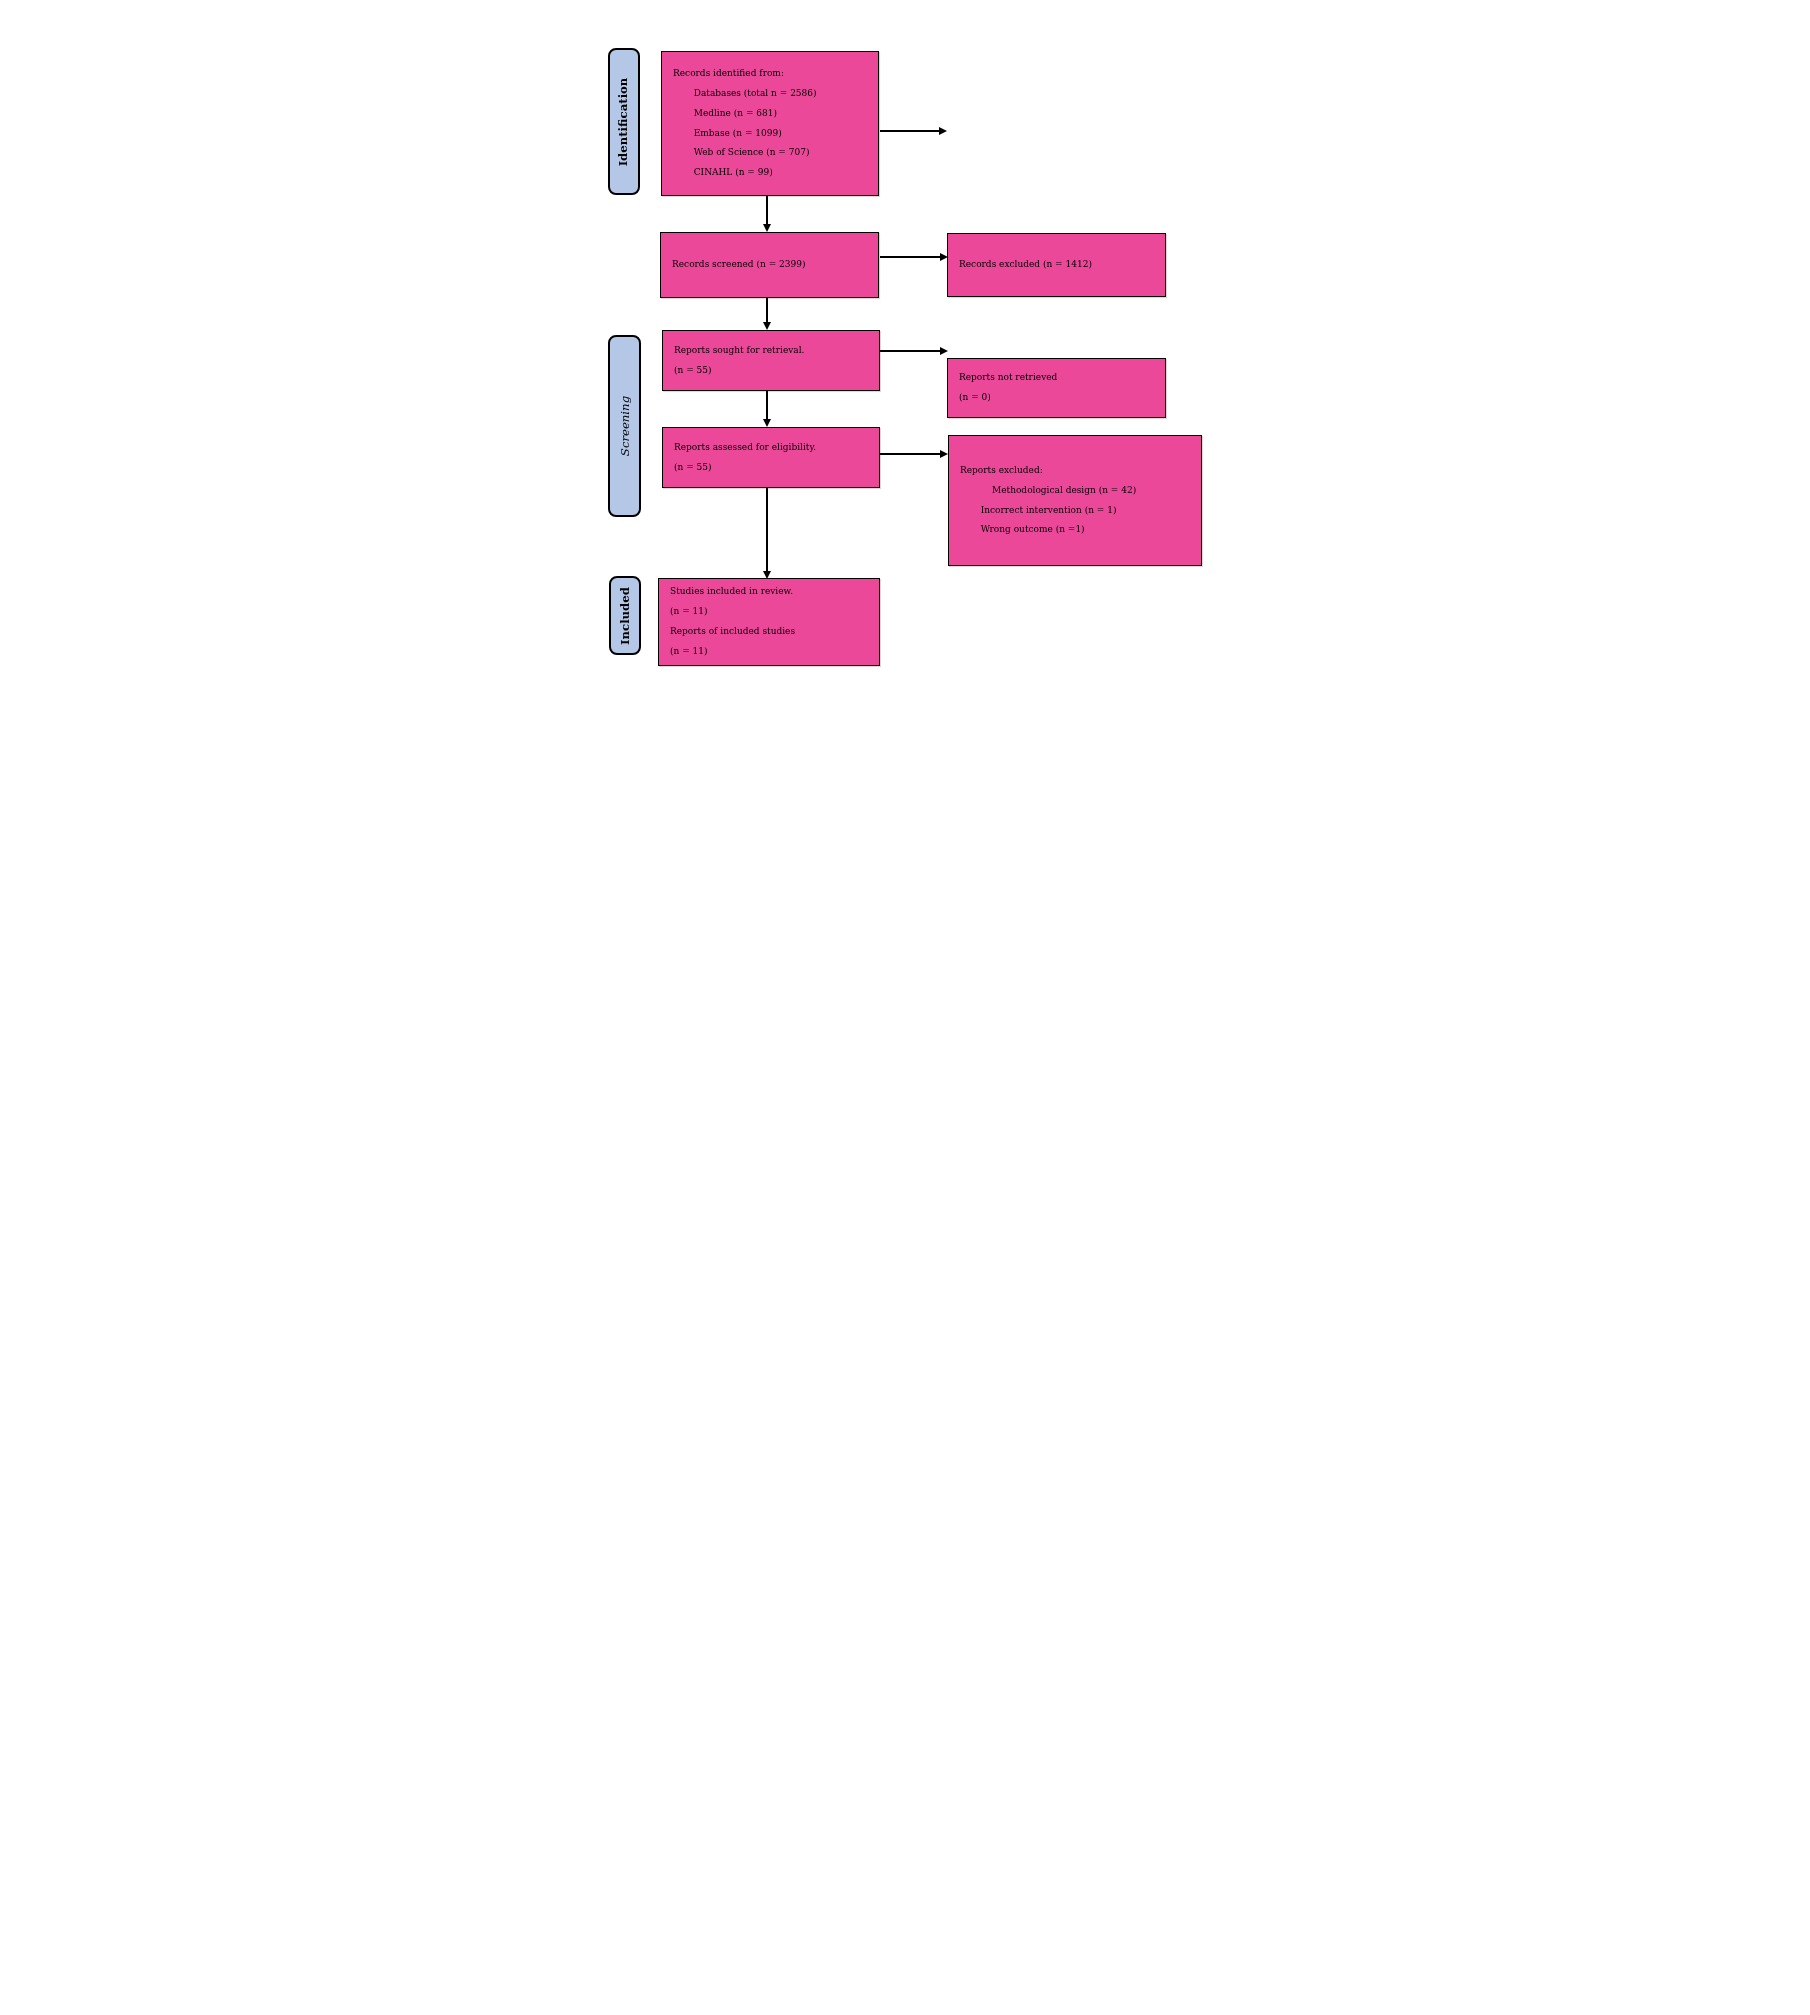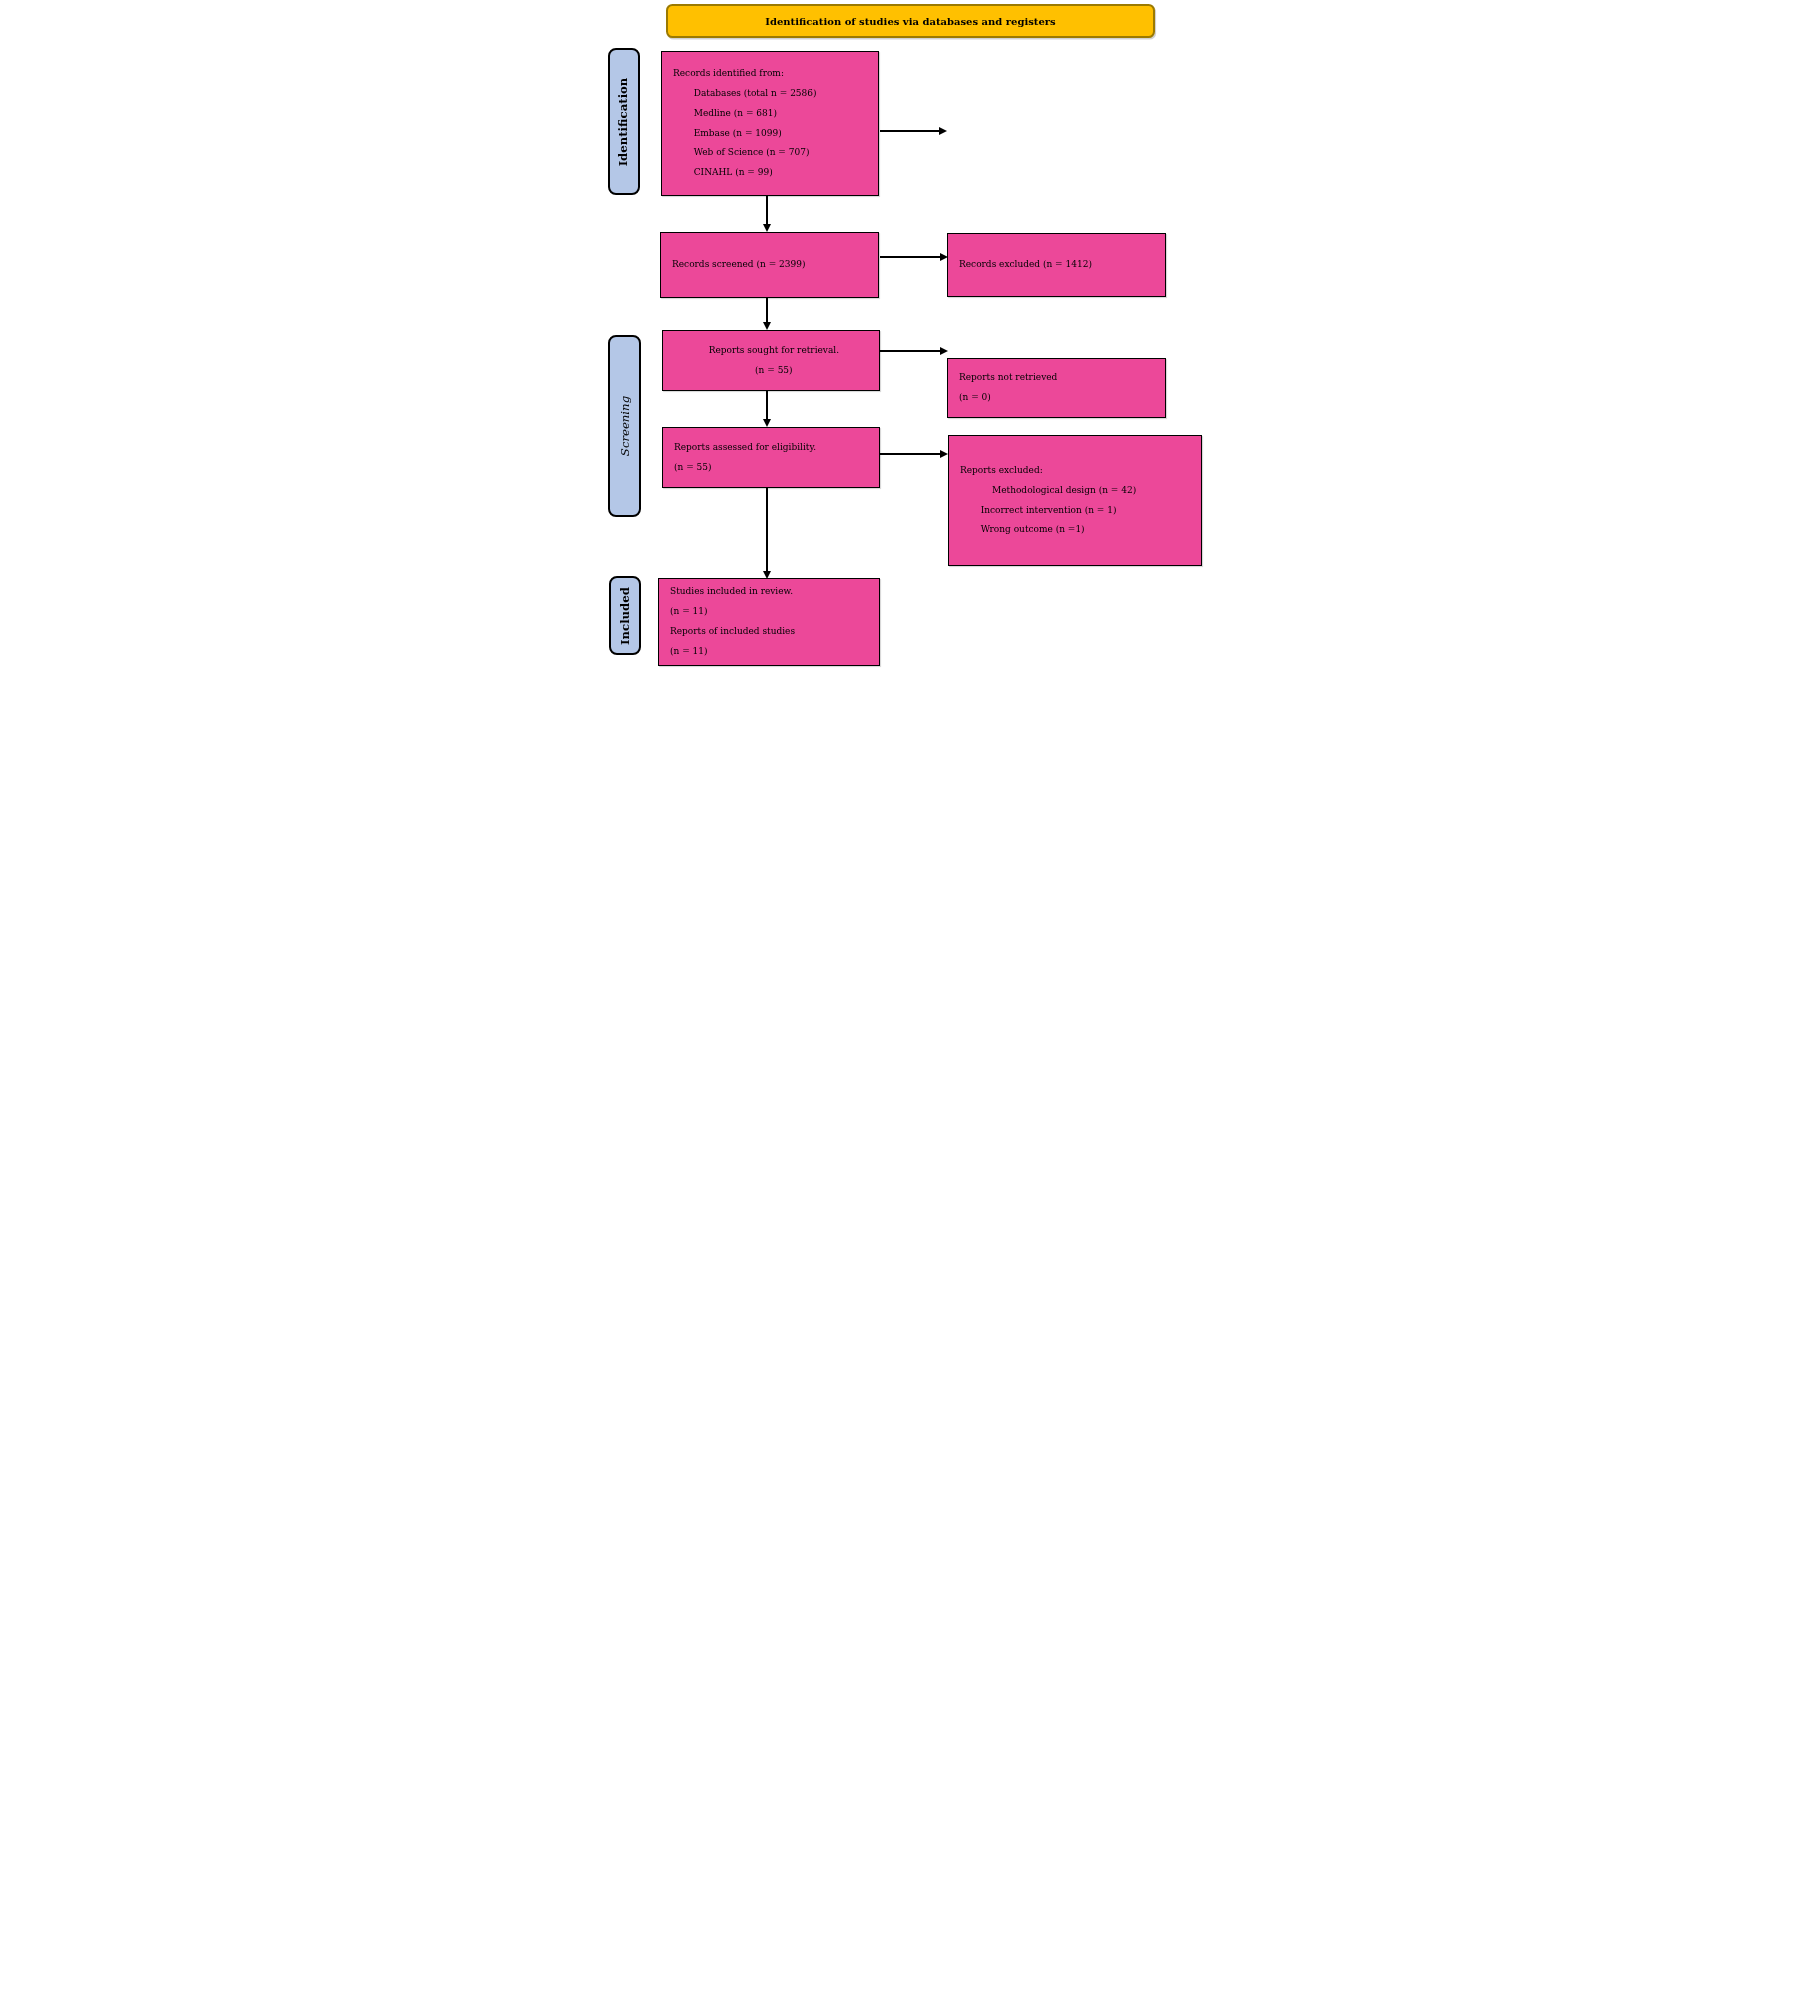--- a/index.html
+++ b/index.html
@@ -51,21 +51,21 @@
     font-size: 9px;
     line-height: 2.2;
     display: flex; flex-direction: column; justify-content: center;
     padding: 2.1px 5.3px 2.1px 11px;
     box-shadow: 1.1px 1.1px 0 rgba(0,0,0,0.15);
   }
   #b1 { left: 58px; top: 51px;   width: 218px; height: 145px; }
   #b2 { left: 343px; top: 83px;  width: 220px; height: 95px; }
   #b3 { left: 57px; top: 232px;  width: 219px; height: 66px; }
   #b4 { left: 344px; top: 233px;  width: 219px; height: 64px; }
-  #b5 { left: 59px; top: 330px;  width: 218px; height: 61px; text-align: center; }
+  #b5 { left: 59px; top: 330px;  width: 218px; height: 61px; }
   #b6 { left: 344px; top: 332px;  width: 219px; height: 60px; margin-top: 26px; }
   #b7 { left: 59px; top: 427px;  width: 218px; height: 61px; }
   #b8 { left: 345px; top: 435px;  width: 254px; height: 131px; }
   #b9 { left: 55px; top: 578px; width: 222px; height: 88px; }
   .line { white-space: nowrap; }
   .l1 { padding-left: 20.7px; }
   .l2 { padding-left: 32px; }
   .wide { word-spacing: 1.2em; }
   .it { font-style: italic; }
   
@@ -90,23 +90,20 @@
   #a2 { left: 163px; top: 196px; height: 29px;  }
   #a4 { left: 163px; top: 298px; height: 24.4px;  }
   #a6 { left: 163px; top: 391px; height: 29px;  }
   #a8 { left: 163px; top: 488px; height: 84px; }
 </style>
 </head>
 <body>
 
 <div class="canvas" style="--banner-fill: #FFC000; --banner-border: #9C7A00; --sidebar-fill: #B4C7E7;">
 
-  <div class="banner">
-    <span>Identification of studies via databases and registers</span>
-  </div>
 
   <div class="sidebar" id="sb-identification">
     <div class="vtext">Identification</div>
   </div>
   <div class="sidebar" id="sb-screening">
     <div class="vtext">Screening</div>
   </div>
   <div class="sidebar" id="sb-included">
     <div class="vtext">Included</div>
   </div>

